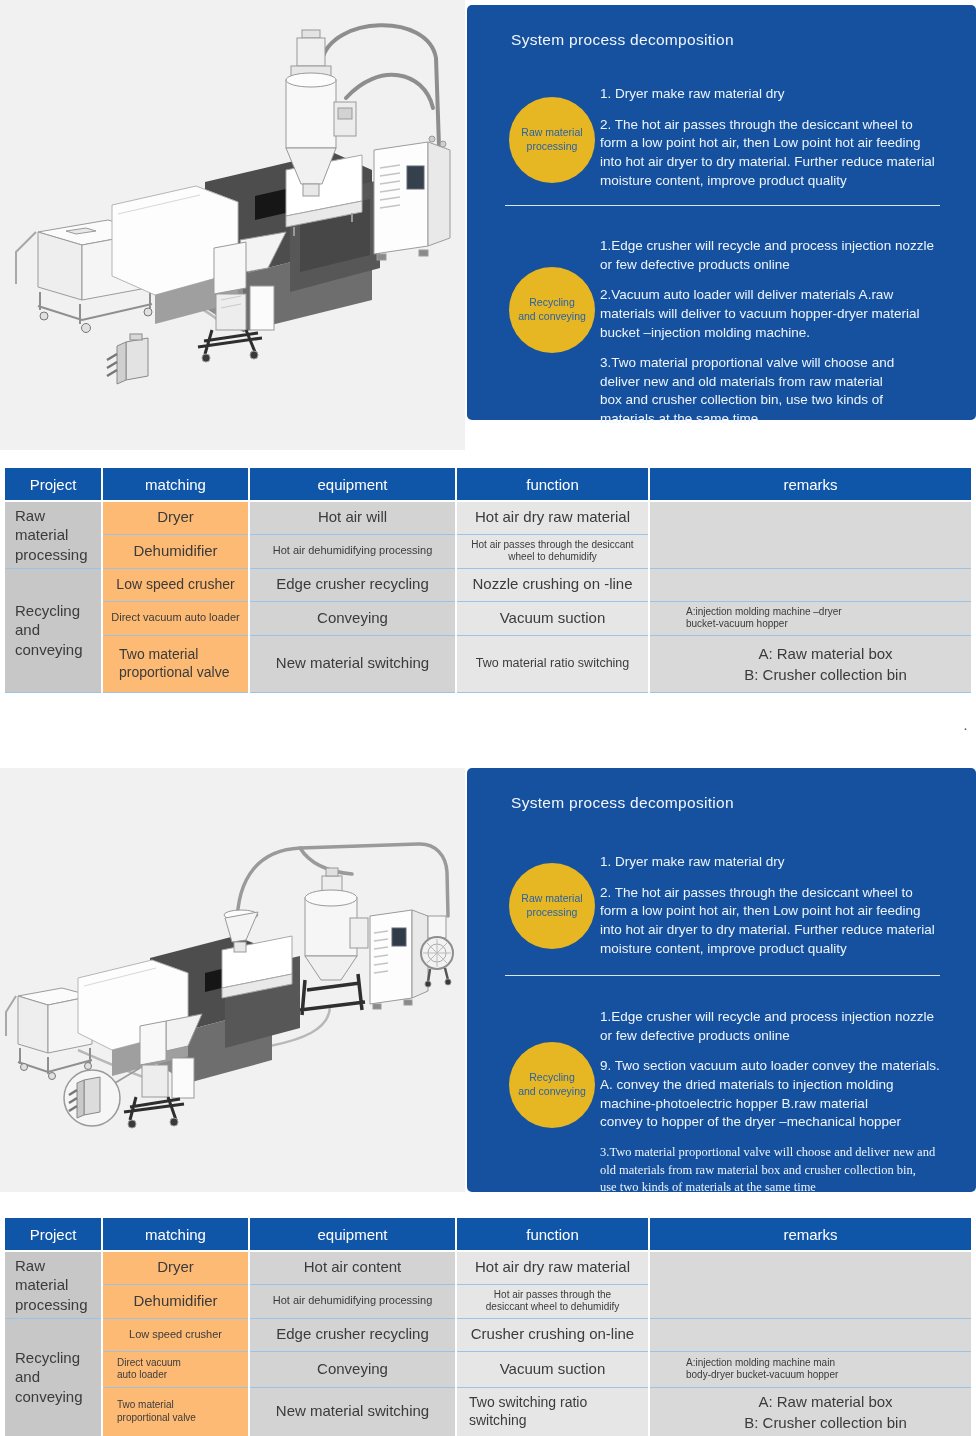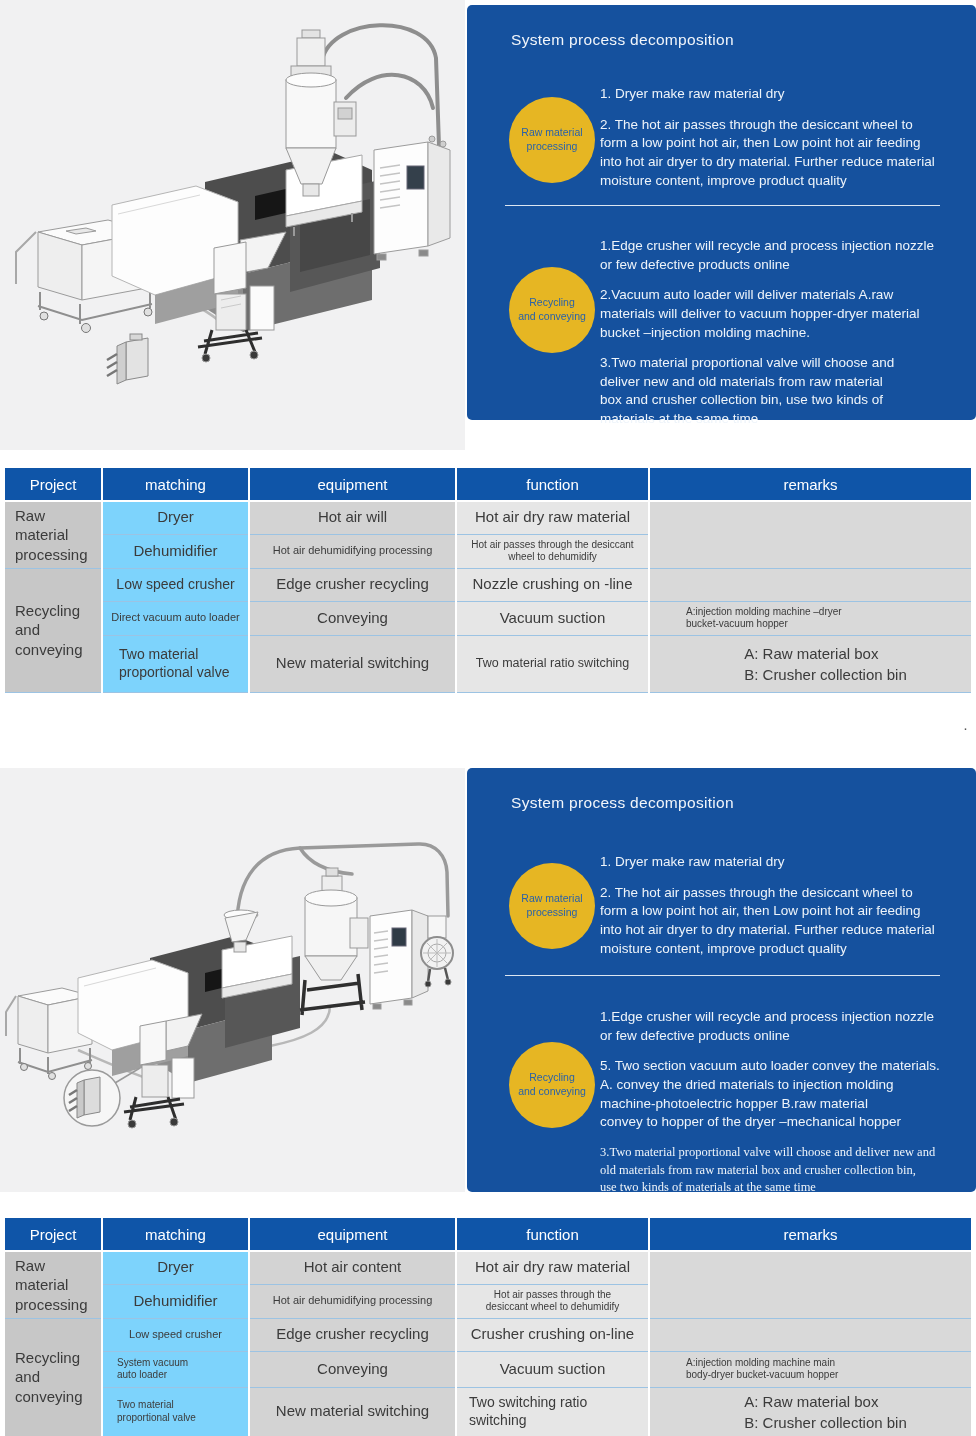--- a/index.html
+++ b/index.html
@@ -32,34 +32,34 @@
   
   .ptable {position:absolute; left:5px; width:966px; border-collapse:collapse;
            table-layout:fixed; border-bottom:1px solid #9cc3e3;}
   .ptable th {background:#0f55a8; color:#ffffff; font-weight:normal; font-size:15px;
               border-left:2px solid #ffffff; border-bottom:2px solid #ffffff; padding:0;}
   .ptable th:first-child {border-left:none;}
   .ptable td {border-left:2px solid #ffffff; border-top:1px solid #9cc3e3;
               text-align:center; color:#3b3b3b; font-size:15px; padding:0; line-height:1.25;}
   .c-proj {background:#c7c7c7; text-align:left !important; padding-left:10px !important;
            font-size:15px !important; border-left:none !important; line-height:1.3 !important;}
-  .c-match {background:#7dd3fc;}
+  .c-match {background:#fdba74;}
   .c-equip {background:#d3d3d3;}
   .c-func  {background:#e6e6e6;}
   .c-rem   {background:#d9d9d9;}
   .fz14 {font-size:14px !important;}
   .fz12 {font-size:12.5px !important;}
   .fz11 {font-size:11px !important;margin-top:16px;}
   .fz10 {font-size:10px !important;}
   .left {text-align:left !important;}
   .pl12 {padding-left:12px !important;}
   .pl14 {padding-left:14px !important;}
   .pl16 {padding-left:16px !important;}
   .pl36 {padding-left:36px !important;}
-  .inner {display:inline-block; text-align:left; line-height:1.4;}
+  .inner {display:inline-block; text-align:center; line-height:1.4;}
 </style>
 </head>
 <body>
 
 <div class="page">
 
   <div class="illu" style="top:0; height:455px;">
     <svg width="465" height="455" viewBox="0 0 465 455">
       <rect x="0" y="0" width="465" height="450" fill="#f1f1f2"></rect>
       <g stroke="#8e8e8e" stroke-width="4" fill="none" stroke-linecap="round">
@@ -327,21 +327,21 @@
 moisture content, improve product quality</p>
     </div>
     <div class="divider" style="top:207px;"></div>
     <div class="badge" style="top:274px;">
       <span class="pre">Recycling
 and conveying</span>
     </div>
     <div class="ptext" style="top:240px;">
       <p class="pre">1.Edge crusher will recycle and process injection nozzle
 or few defective products online</p>
-      <p class="pre">5. Two section vacuum auto loader convey the materials.
+      <p class="pre">9. Two section vacuum auto loader convey the materials.
 A. convey the dried materials to injection molding
 machine-photoelectric hopper B.raw material
 convey to hopper of the dryer –mechanical hopper</p>
       <p class="pre serif">3.Two material proportional valve will choose and deliver new and
 old materials from raw material box and crusher collection bin,
 use two kinds of materials at the same time</p>
     </div>
   </section>
 
   <table class="ptable" style="top:1218px;">
@@ -377,21 +377,21 @@
       <tr style="height:33px;">
         <td class="c-proj" rowspan="3"><span class="pre">Recycling
 and
 conveying</span></td>
         <td class="c-match fz11">Low speed crusher</td>
         <td class="c-equip">Edge crusher recycling</td>
         <td class="c-func">Crusher crushing on-line</td>
         <td class="c-rem"></td>
       </tr>
       <tr style="height:36px;">
-        <td class="c-match fz10 left pl14 pre">System vacuum
+        <td class="c-match fz10 left pl14 pre">Direct vacuum
 auto loader</td>
         <td class="c-equip">Conveying</td>
         <td class="c-func">Vacuum suction</td>
         <td class="c-rem fz10 left pl36 pre">A:injection molding machine main
 body-dryer bucket-vacuum hopper</td>
       </tr>
       <tr style="height:49px;">
         <td class="c-match fz10 left pl14 pre">Two material
 proportional valve</td>
         <td class="c-equip">New material switching</td>

